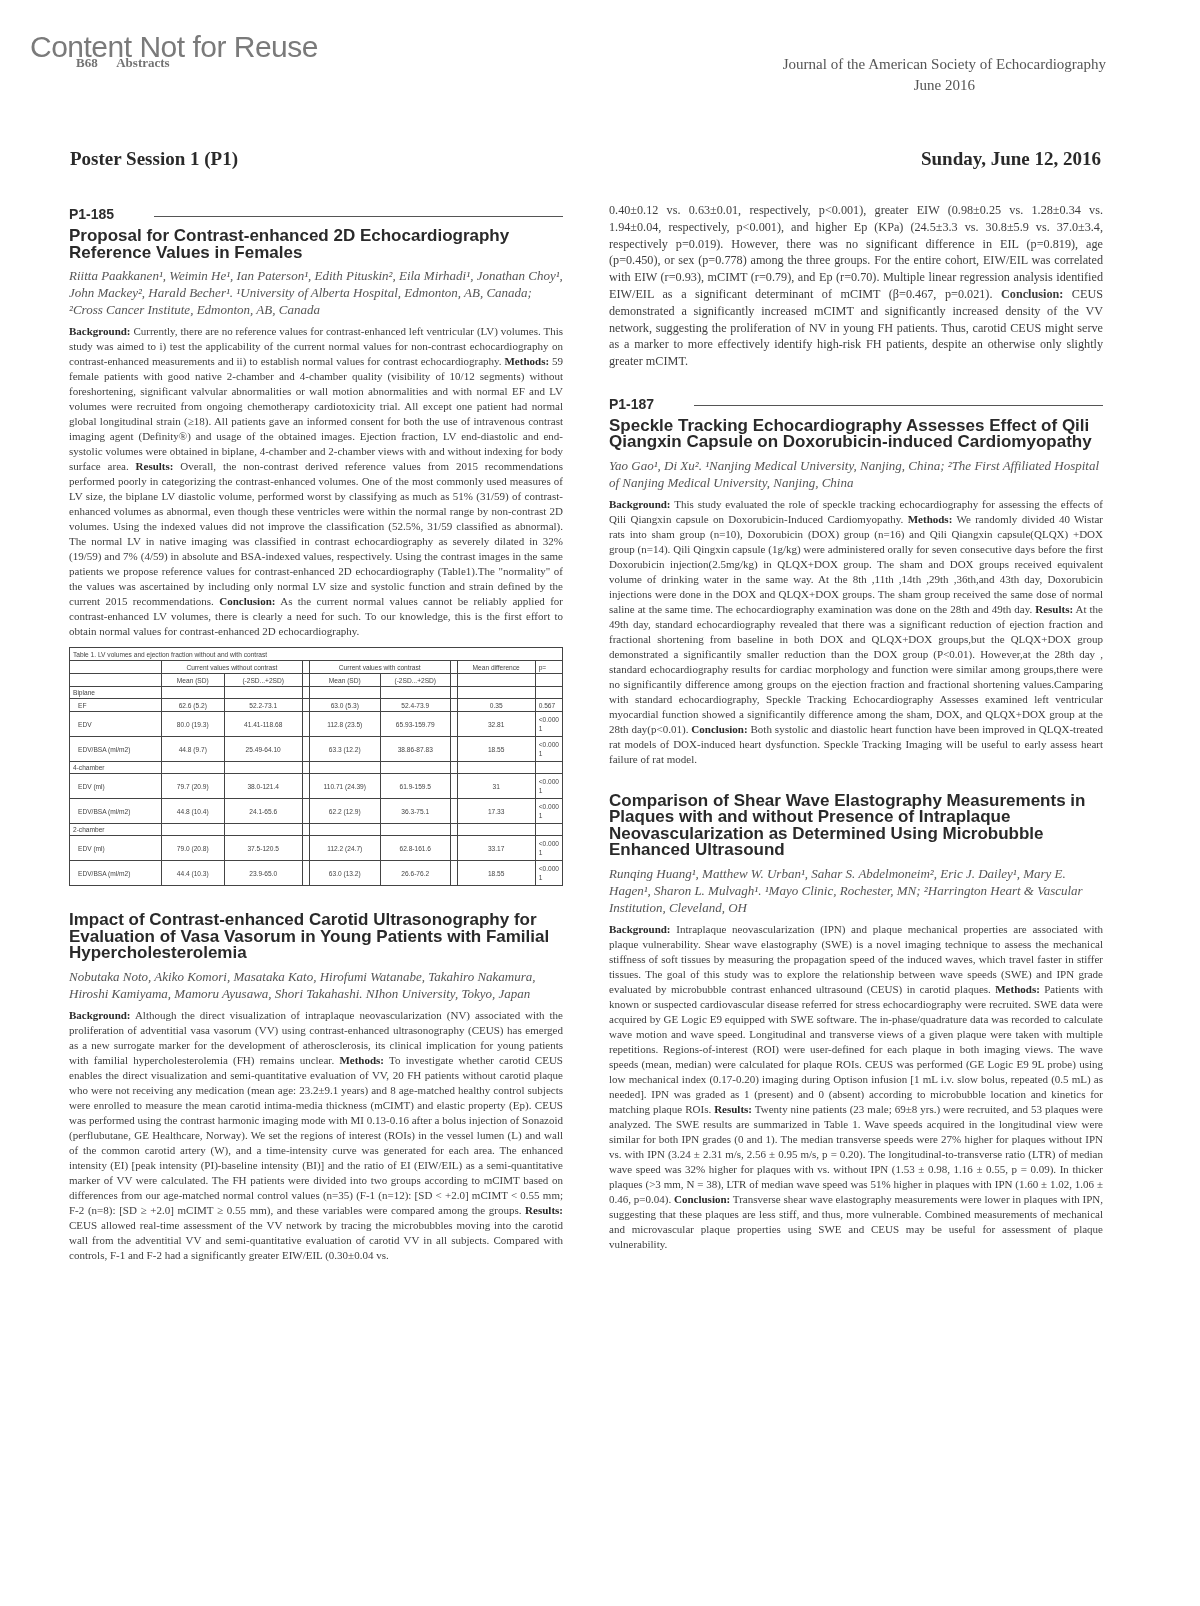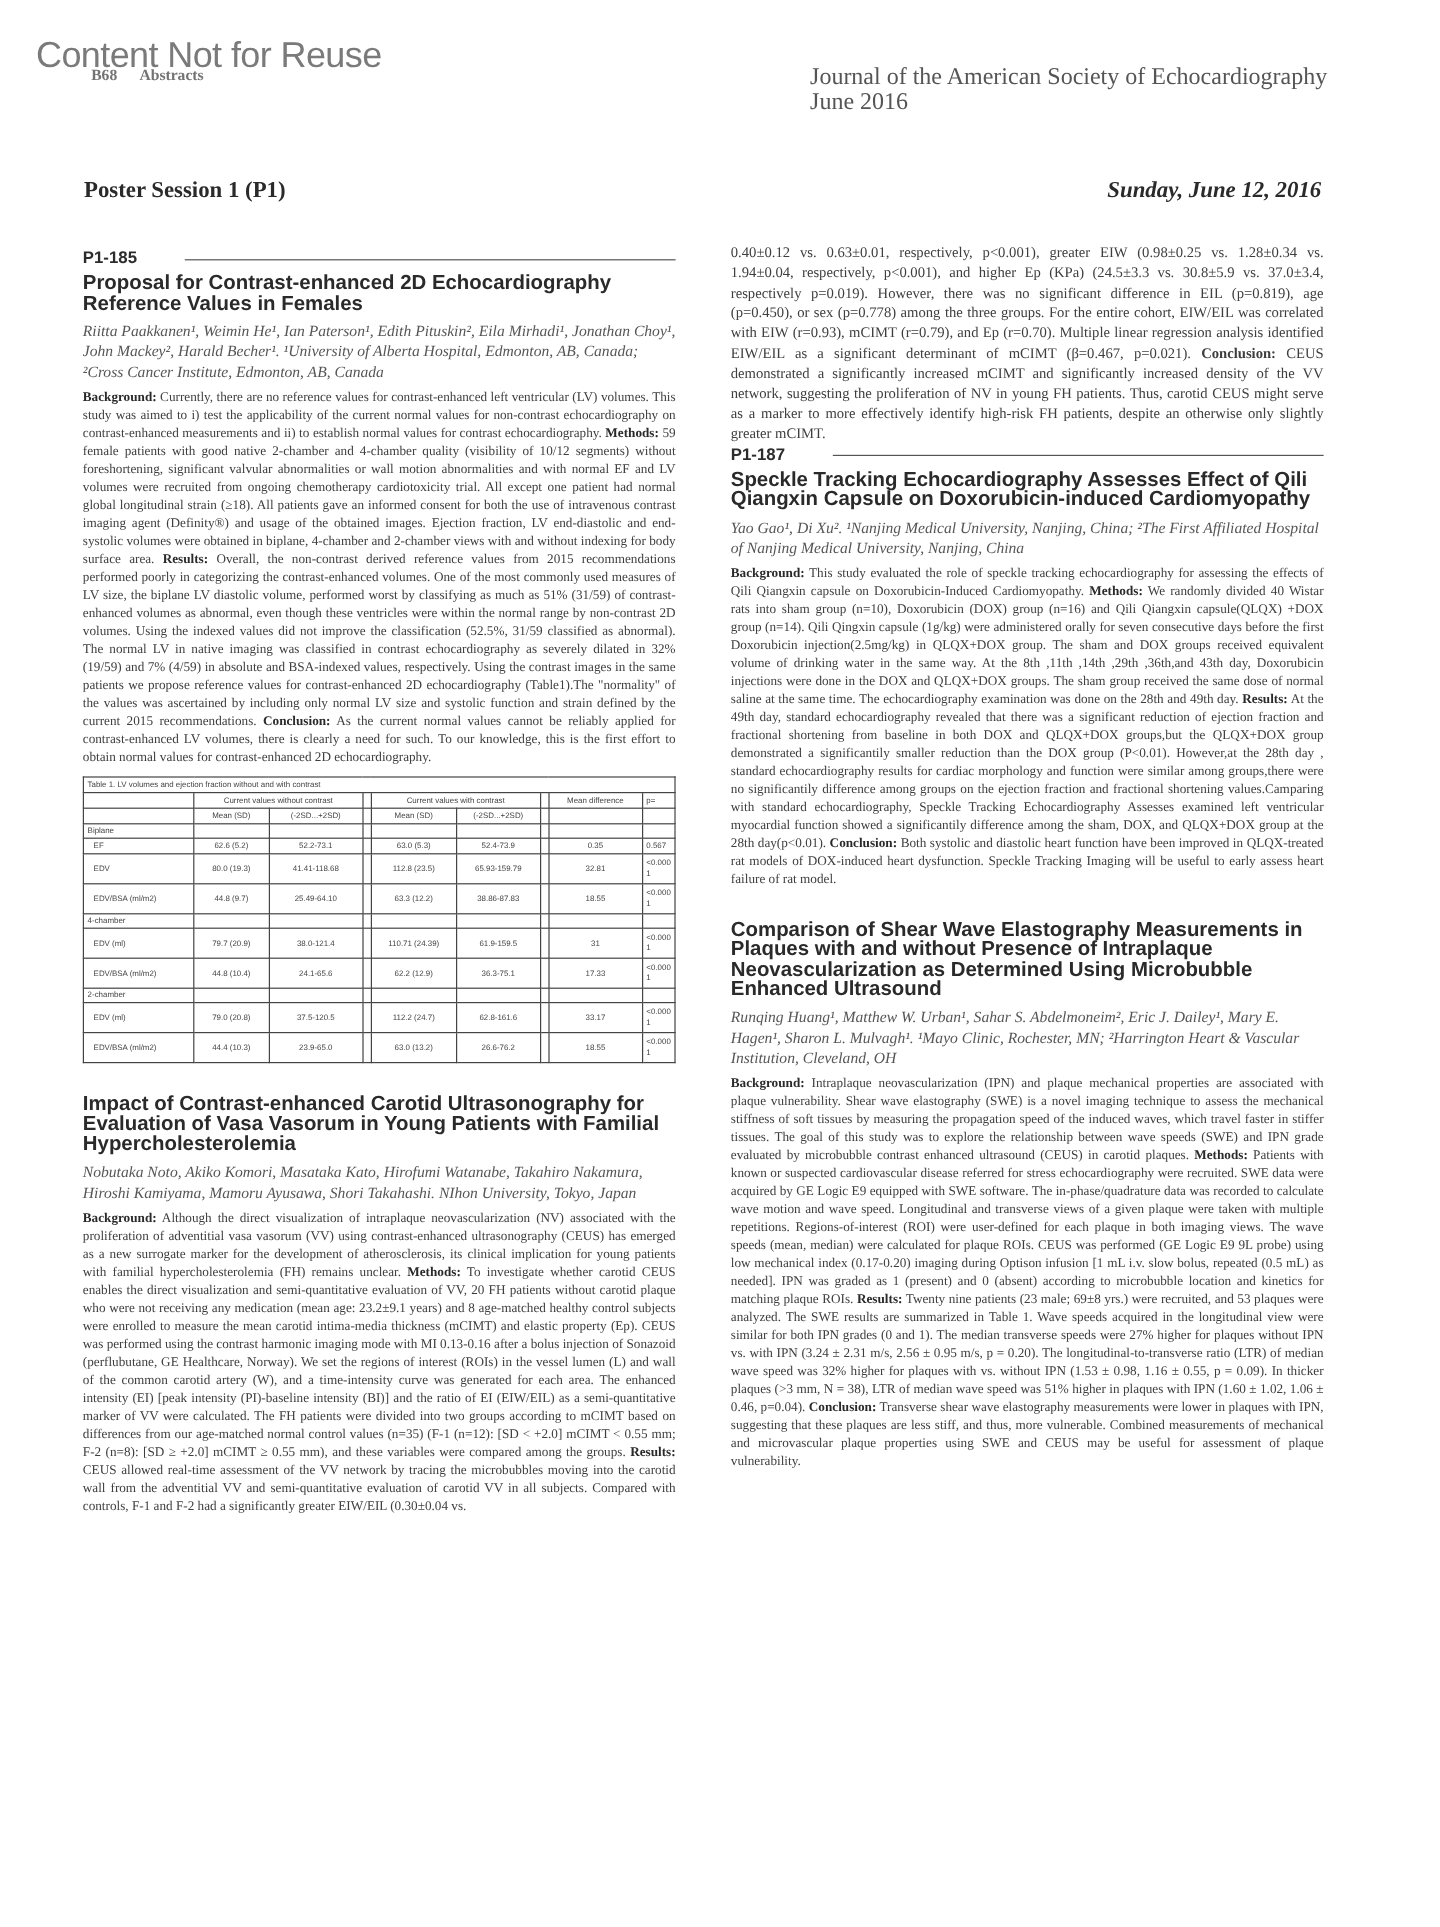--- a/index.html
+++ b/index.html
@@ -1,34 +1,34 @@
 <!DOCTYPE html>
 <html><head>
 <meta charset="utf-8">
 <style>
   html, body { margin: 0; padding: 0; background: #ffffff; }
   body { width: 1200px; height: 1606px; position: relative; overflow: hidden; color: #3a3a3a; font-family: "Liberation Serif", "DejaVu Serif", serif; }
   .watermark { position: absolute; left: 30px; top: 30px; font-family: "Liberation Sans", "DejaVu Sans", sans-serif; font-size: 30px; color: #7a7a7a; letter-spacing: -0.5px; z-index: 5; }
   .running-left { position: absolute; left: 76px; top: 55px; font-size: 13px; color: #737373; font-weight: bold; }
   .running-left span { margin-right: 16px; }
-  .running-right { position: absolute; right: 94px; top: 54px; text-align: left; font-size: 20px; color: #555; line-height: 21px; }
+  .running-right { position: absolute; right: 94px; top: 54px; text-align: center; font-size: 15px; color: #555; line-height: 21px; }
   .session-title { position: absolute; left: 70px; top: 148px; font-size: 19px; font-weight: bold; color: #2a2a2a; }
-  .session-date { position: absolute; right: 99px; top: 148px; font-size: 19px; font-weight: bold; color: #2a2a2a; font-style: italic; }
+  .session-date { position: absolute; right: 99px; top: 148px; font-size: 19px; font-weight: bold; color: #2a2a2a; }
   .col { position: absolute; top: 206px; width: 494px; }
   .col-left { left: 69px; }
   .col-right { left: 609px; top: 202px; }
   .abs { margin-bottom: 26px; }
   .abs-id-row { display: flex; align-items: center; margin-bottom: 6px; gap: 18px; }
   .abs-id { font-family: "Liberation Sans", "DejaVu Sans", sans-serif; font-weight: bold; font-size: 14px; color: #2c2c2c; margin-right: 22px; }
   .abs-rule { flex: 1; border-top: 1.3px solid #555; margin-top: 4px; }
   .abs-title { font-family: "Liberation Sans", "DejaVu Sans", sans-serif; font-weight: bold; font-size: 17px; line-height: 16.5px; color: #2a2a2a; margin-bottom: 6px; }
   .abs-authors { font-style: italic; font-size: 13px; line-height: 17px; color: #555; margin-bottom: 6px; }
   .abs-body { font-size: 11px; line-height: 15px; text-align: justify; color: #3e3e3e; }
   .abs-body b { color: #2a2a2a; }
-  .continued { font-size: 12.2px; line-height: 16.8px; text-align: justify; color: #3e3e3e; }
+  .continued { font-size: 12.2px; line-height: 16.8px; text-align: justify; color: #3e3e3e; margin-bottom: 26px; }
   table.lv { width: 494px; border-collapse: collapse; font-family: "Liberation Sans", "DejaVu Sans", sans-serif; font-size: 6.6px; color: #444; margin-top: 8px; border: 1.4px solid #333; }
   table.lv td { border: 1px solid #444; padding: 1px 3px; height: 10px; text-align: center; vertical-align: middle; }
   table.lv td.lbl { text-align: left; width: 80px; }
   table.lv td.gap { width: 6px; padding: 0; }
   table.lv tr.cap td { text-align: left; border-bottom: 1px solid #444; }
   table.lv tr.tall td { height: 22px; }
   table.lv td.p { text-align: left; width: 18px; line-height: 9px; }
   table.lv tr.sec td { height: 9px; }
 </style>
 </head>

